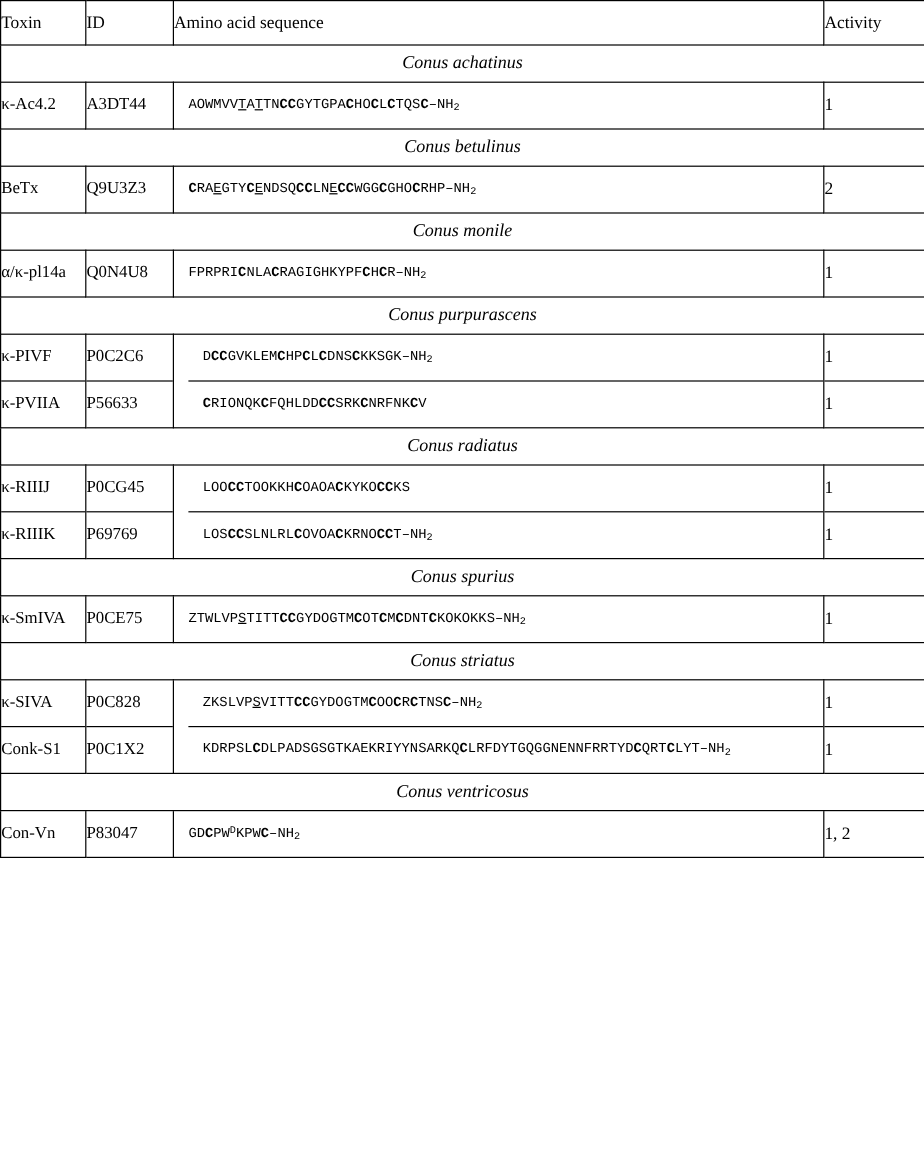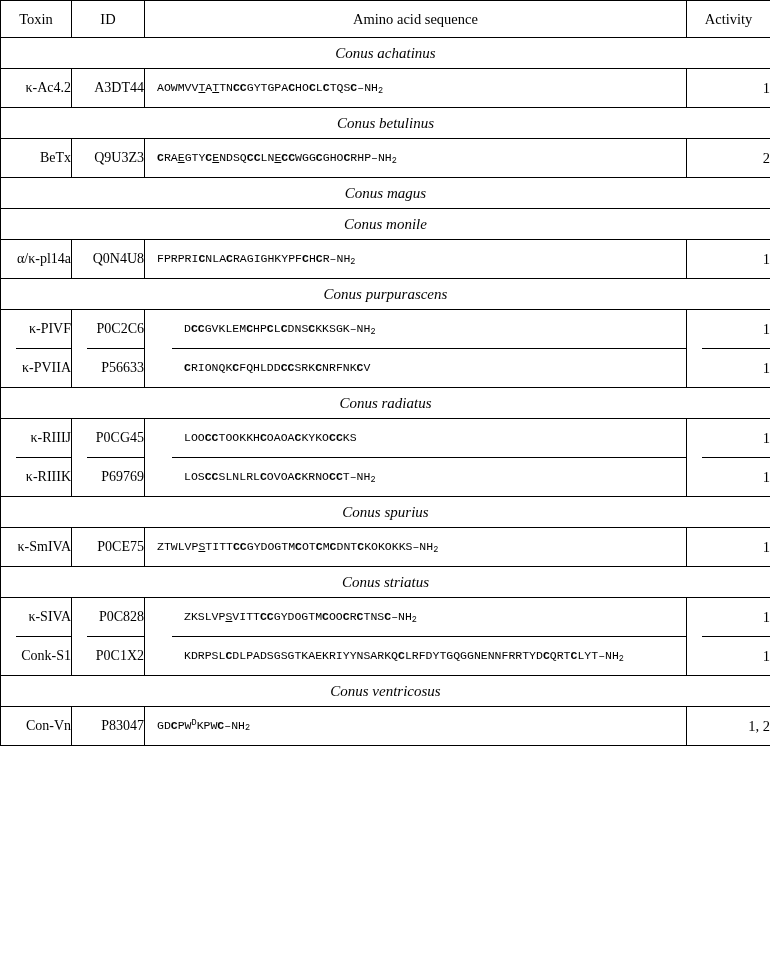--- a/index.html
+++ b/index.html
@@ -22,31 +22,31 @@
     padding: 0;
     vertical-align: middle;
   }
   
   .col-toxin   { width: 71px; }
   .col-id      { width: 73px; }
   .col-seq     { width: 542px; }
   .col-act     { width: 84px; }
 
   .cell-toxin, .cell-id, .cell-act {
-    text-align: right;
+    text-align: left;
     font-size: 14.5px;
     font-family: "Liberation Serif", serif;
     height: 38px;
   }
   .cell-toxin { font-size: 14px; }
   .cell-id    { font-size: 14px; }
 
   .header-row td {
     height: 36px;
-    text-align: center;
+    text-align: left;
     font-size: 14.5px;
     font-family: "Liberation Serif", serif;
   }
 
   .species-row td {
     height: 30px;
     text-align: center;
     font-style: italic;
     font-size: 15px;
     font-family: "Liberation Serif", serif;
@@ -63,21 +63,21 @@
     height: 38px;
     white-space: nowrap;
     overflow: hidden;
   }
   .cell-seq sub { font-size: 8.5px; vertical-align: -0.22em; }
   .cell-seq sup { font-size: 8.5px; vertical-align: 0.42em; }
 
   
   .subrow { display: block; height: 38px; line-height: 38px; }
   td.group { padding: 0; }
-  td.group .subrow { border-bottom: 1px solid #000; margin-left: 15px; }
+  td.group .subrow { border-bottom: 1px solid #000; }
   td.group .subrow:last-child { border-bottom: none; }
   td.group-seq .subrow { padding-left: 12px; }
 </style>
 </head>
 <body>
 
 <table id="toxin-table">
   <colgroup>
     <col class="col-toxin">
       <col class="col-id">
@@ -103,23 +103,20 @@
       <tr class="species-row">
         <td colspan="4">Conus betulinus</td>
       </tr>
       <tr>
         <td class="cell-toxin">BeTx</td>
         <td class="cell-id">Q9U3Z3</td>
         <td class="cell-seq"><b>C</b>RA<u>E</u>GTY<b>C</b><u>E</u>NDSQ<b>CC</b>LN<u>E</u><b>CC</b>WGG<b>C</b>GHO<b>C</b>RHP–NH<sub>2</sub></td>
         <td class="cell-act">2</td>
       </tr>
       <tr class="species-row">
-        <td colspan="4">Conus magus</td>
-      </tr>
-      <tr class="species-row">
         <td colspan="4">Conus monile</td>
       </tr>
       <tr>
         <td class="cell-toxin">α/κ-pl14a</td>
         <td class="cell-id">Q0N4U8</td>
         <td class="cell-seq">FPRPRI<b>C</b>NLA<b>C</b>RAGIGHKYPF<b>C</b>H<b>C</b>R–NH<sub>2</sub></td>
         <td class="cell-act">1</td>
       </tr>
       <tr class="species-row">
         <td colspan="4">Conus purpurascens</td>

